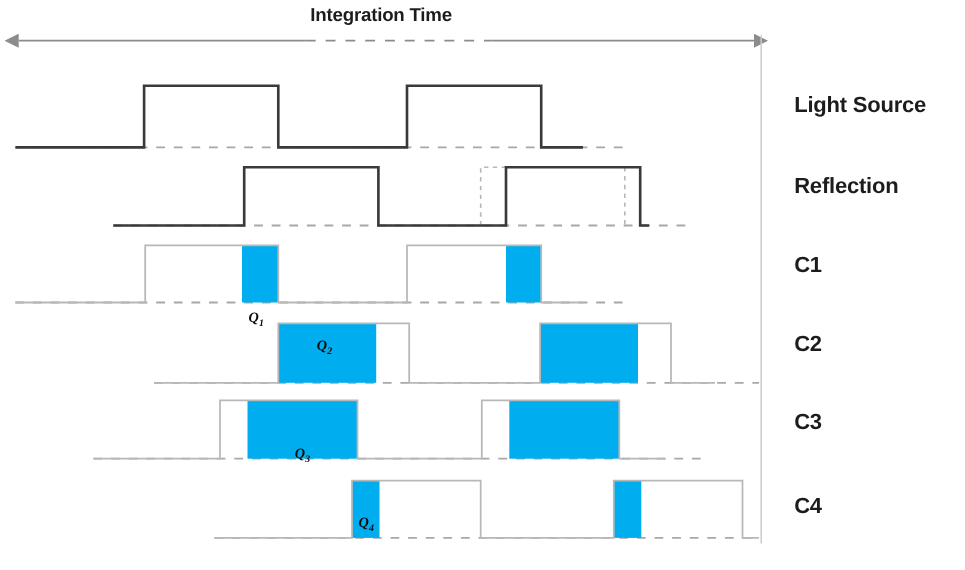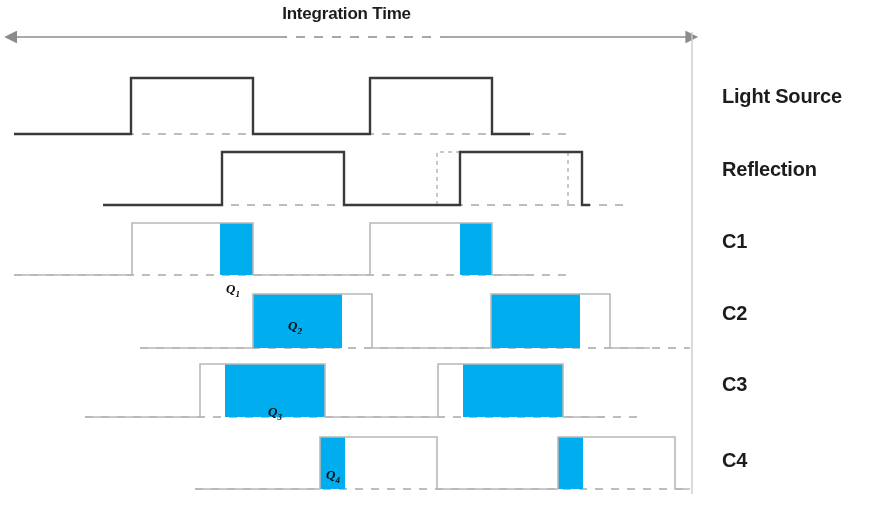--- a/index.html
+++ b/index.html
@@ -117,17 +117,17 @@
 
   <div class="row-label" style="top:85px">Light Source</div>
   <div class="row-label" style="top:158px">Reflection</div>
   <div class="row-label" style="top:230px">C1</div>
   <div class="row-label" style="top:302px">C2</div>
   <div class="row-label" style="top:373px">C3</div>
   <div class="row-label" style="top:449px">C4</div>
 
   <div id="q-labels">
       <div class="q-label" style="left: 226px; top: 247px; margin-top: 34px;"><span>Q</span><sub>1</sub></div>
-      <div class="q-label" style="left: 288px; top: 318px;"><span>Q</span><sub>2</sub></div>
+      <div class="q-label" style="left: 288px; top: 306px;"><span>Q</span><sub>2</sub></div>
       <div class="q-label" style="left: 268px; top: 404px;"><span>Q</span><sub>3</sub></div>
       <div class="q-label" style="left: 326px; top: 467px;"><span>Q</span><sub>4</sub></div>
     </div>
 </div>
 
 </body></html>

